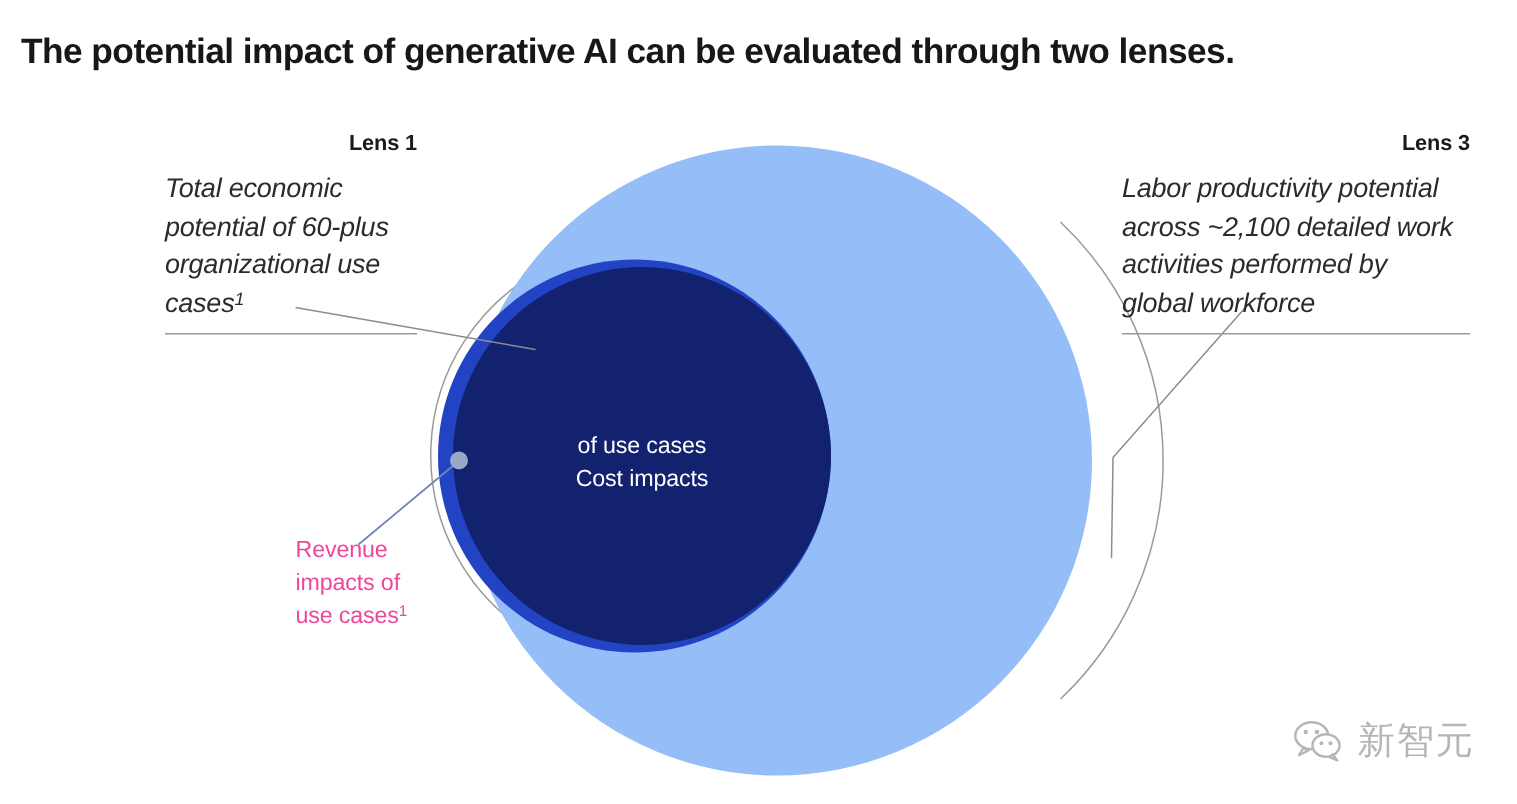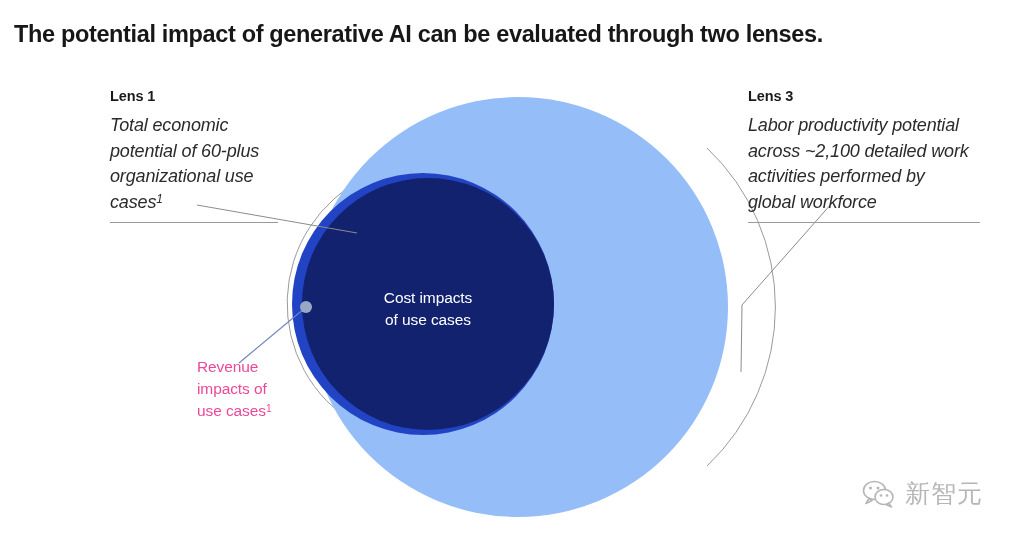--- a/index.html
+++ b/index.html
@@ -41,20 +41,21 @@
   }
 
   
   .annot { position: absolute; }
   .annot-title {
     font-size: 14.5px;
     font-weight: bold;
     color: #1a1a1a;
     letter-spacing: -0.1px;
     margin-bottom: 9px;
+    text-align: right;
   }
   .annot-body {
     font-size: 18px;
     font-style: italic;
     color: #2b2b2b;
     line-height: 1.42;
     letter-spacing: -0.15px;
   }
   .annot-rule {
     margin-top: 7px;
@@ -156,22 +157,22 @@
     <div class="annot-body">
       <span>Labor productivity potential</span><br>
       <span>across ~2,100 detailed work</span><br>
       <span>activities performed by</span><br>
       <span>global workforce</span>
     </div>
     <div class="annot-rule"></div>
   </div>
 
   <div id="cost-label">
+    <span class="ln">of use cases</span>
     <span class="ln">Cost impacts</span>
-    <span class="ln">of use cases</span>
   </div>
 
   <div id="revenue-label">
     <span class="ln">Revenue</span>
     <span class="ln">impacts of</span>
     <span class="ln"><span>use cases</span><sup>1</sup></span>
   </div>
 
   <div id="watermark">
     <svg width="34" height="28" viewBox="0 0 34 28">

